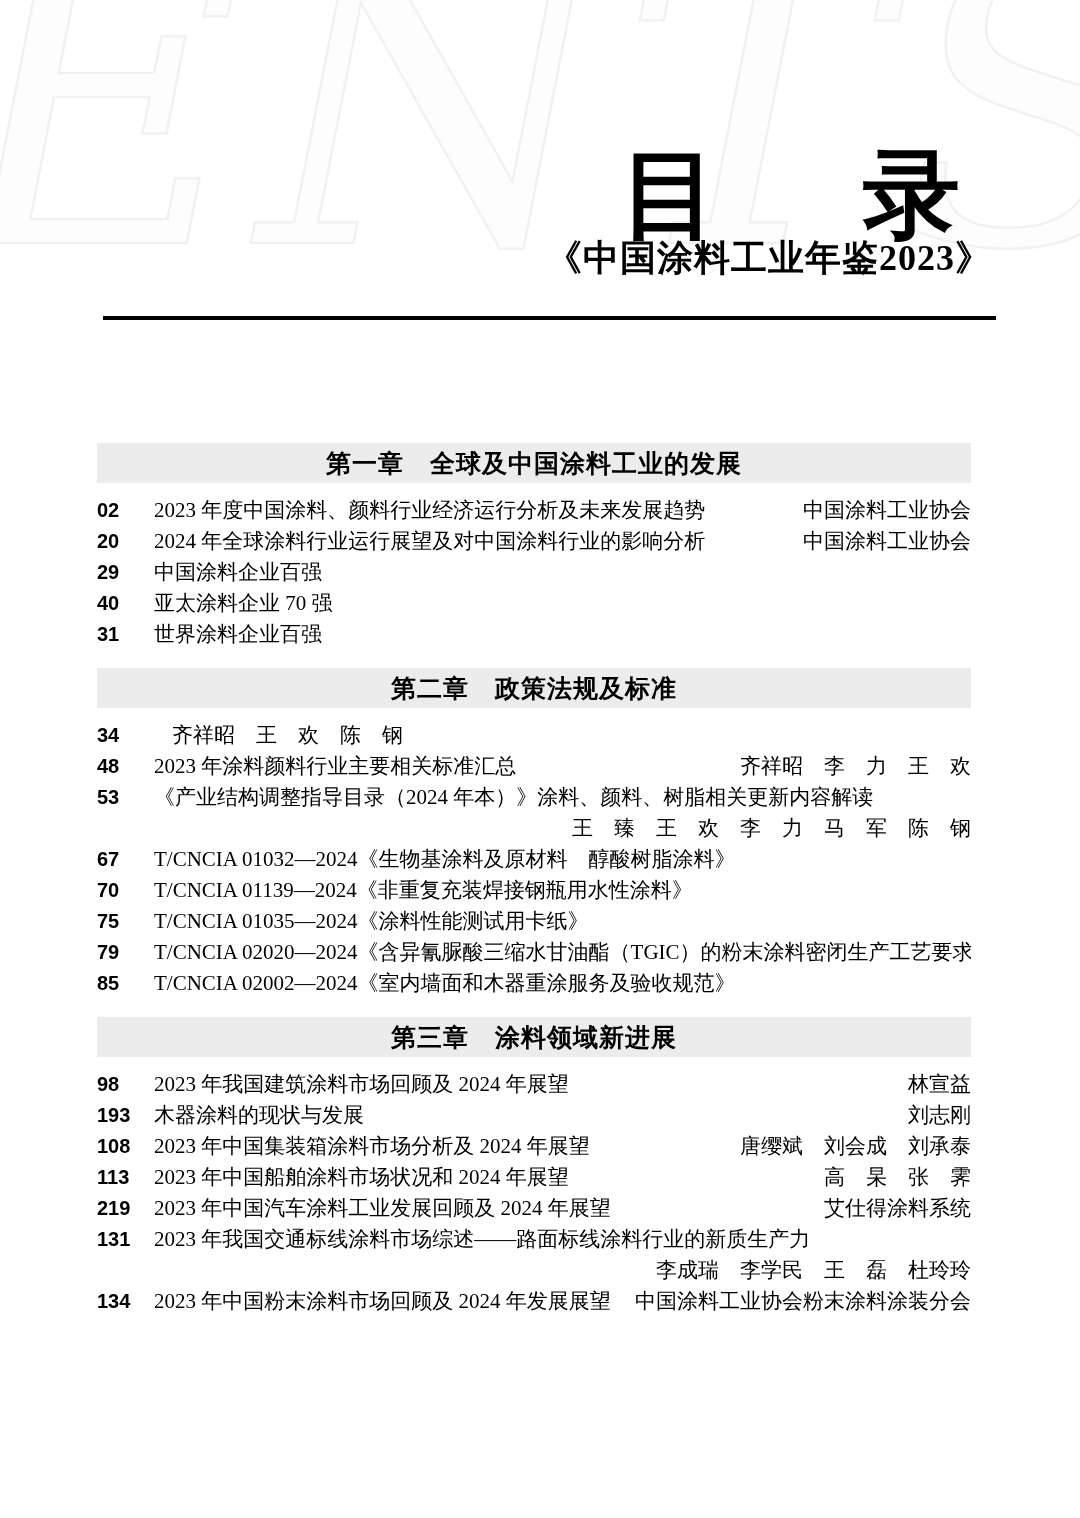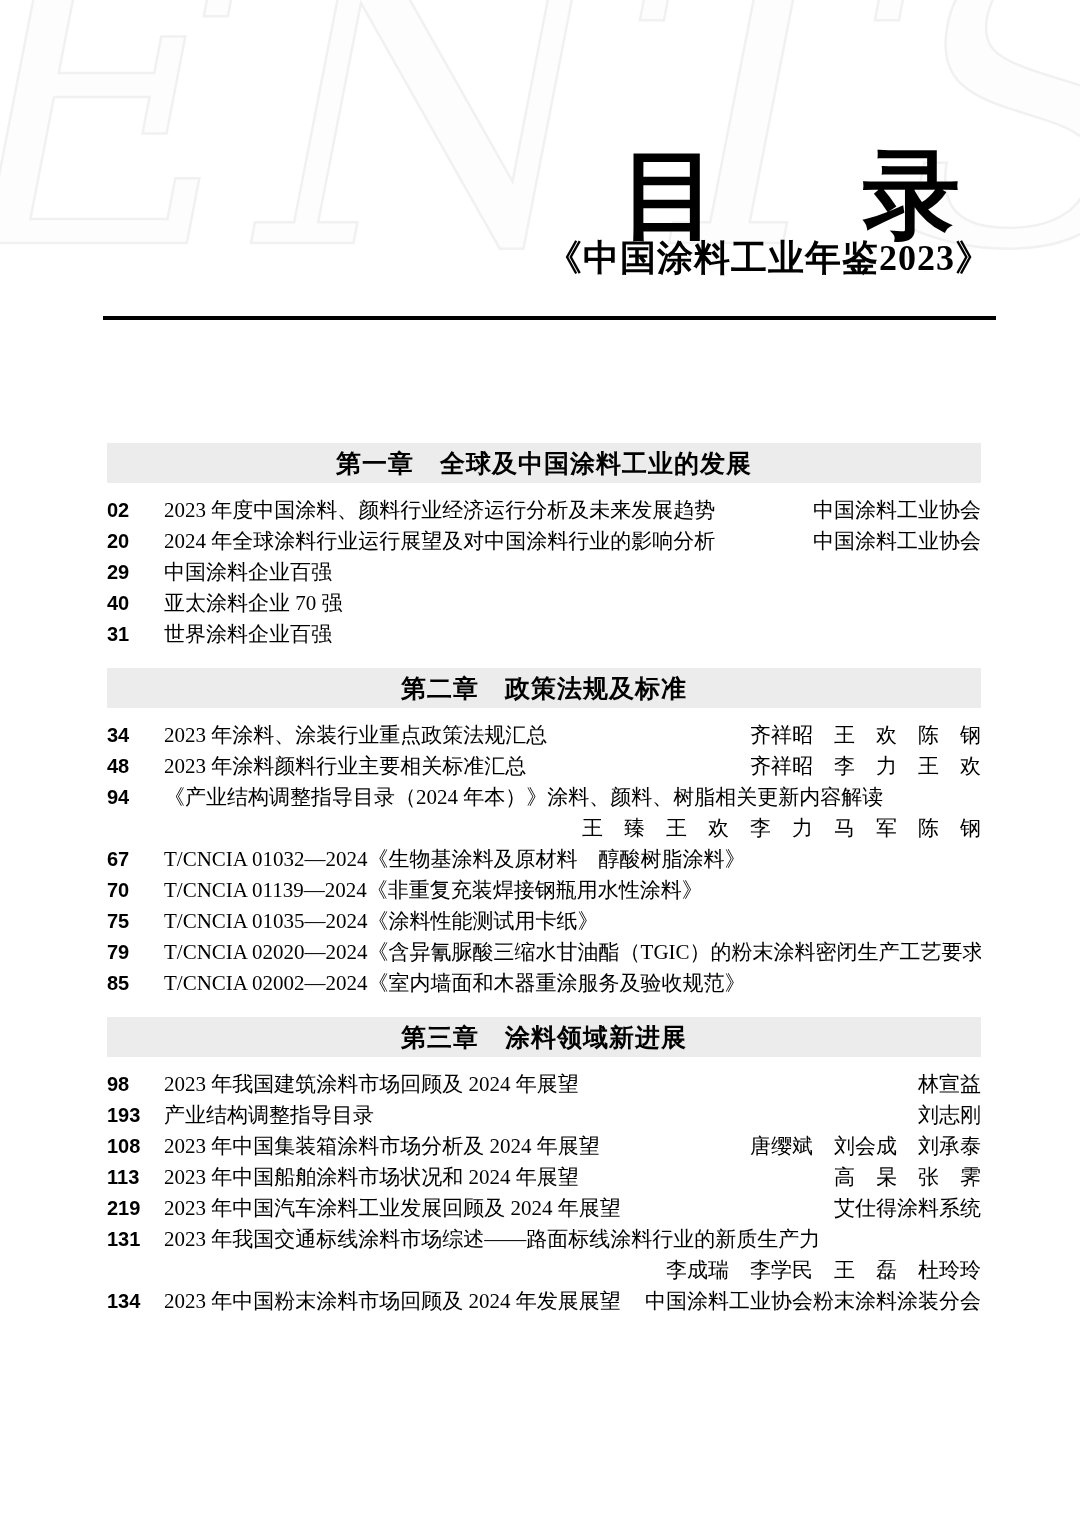--- a/index.html
+++ b/index.html
@@ -48,21 +48,21 @@
   }
   .rule {
     position: absolute;
     top: 316px; left: 103px;
     width: 893px; height: 4px;
     background: #000;
     z-index: 2;
   }
   .toc {
     position: absolute;
-    top: 443px; left: 107px;
+    top: 443px; left: 97px;
     width: 874px;
     z-index: 2;
   }
   .section { margin-bottom: 18px; }
   .section-bar {
     height: 40px;
     line-height: 40px;
     background: var(--bar-bg, #ececec);
     text-align: center;
     font-family: "Liberation Sans", "DejaVu Sans", sans-serif;
@@ -139,30 +139,29 @@
       </div>
       <div class="toc-row">
         <span class="num">31</span>
         <span class="entry-title">世界涂料企业百强</span>
       </div>
     </div>
     <div class="section">
       <div class="section-bar">第二章　政策法规及标准</div>
       <div class="toc-row">
         <span class="num">34</span>
-        <span class="entry-title">2023 年涂料、涂装行业重点政策法规汇总</span>
         <span class="entry-authors">齐祥昭　王　欢　陈　钢</span>
       </div>
       <div class="toc-row">
         <span class="num">48</span>
         <span class="entry-title">2023 年涂料颜料行业主要相关标准汇总</span>
         <span class="entry-authors">齐祥昭　李　力　王　欢</span>
       </div>
       <div class="toc-row">
-        <span class="num">94</span>
+        <span class="num">53</span>
         <span class="entry-title">《产业结构调整指导目录（2024 年本）》涂料、颜料、树脂相关更新内容解读</span>
       </div>
       <div class="authors-line">王　臻　王　欢　李　力　马　军　陈　钢</div>
       <div class="toc-row">
         <span class="num">67</span>
         <span class="entry-title">T/CNCIA 01032—2024《生物基涂料及原材料　醇酸树脂涂料》</span>
       </div>
       <div class="toc-row">
         <span class="num">70</span>
         <span class="entry-title">T/CNCIA 01139—2024《非重复充装焊接钢瓶用水性涂料》</span>
@@ -182,21 +181,21 @@
     </div>
     <div class="section">
       <div class="section-bar">第三章　涂料领域新进展</div>
       <div class="toc-row">
         <span class="num">98</span>
         <span class="entry-title">2023 年我国建筑涂料市场回顾及 2024 年展望</span>
         <span class="entry-authors">林宣益</span>
       </div>
       <div class="toc-row">
         <span class="num">193</span>
-        <span class="entry-title">产业结构调整指导目录</span>
+        <span class="entry-title">木器涂料的现状与发展</span>
         <span class="entry-authors">刘志刚</span>
       </div>
       <div class="toc-row">
         <span class="num">108</span>
         <span class="entry-title">2023 年中国集装箱涂料市场分析及 2024 年展望</span>
         <span class="entry-authors">唐缨斌　刘会成　刘承泰</span>
       </div>
       <div class="toc-row">
         <span class="num">113</span>
         <span class="entry-title">2023 年中国船舶涂料市场状况和 2024 年展望</span>

